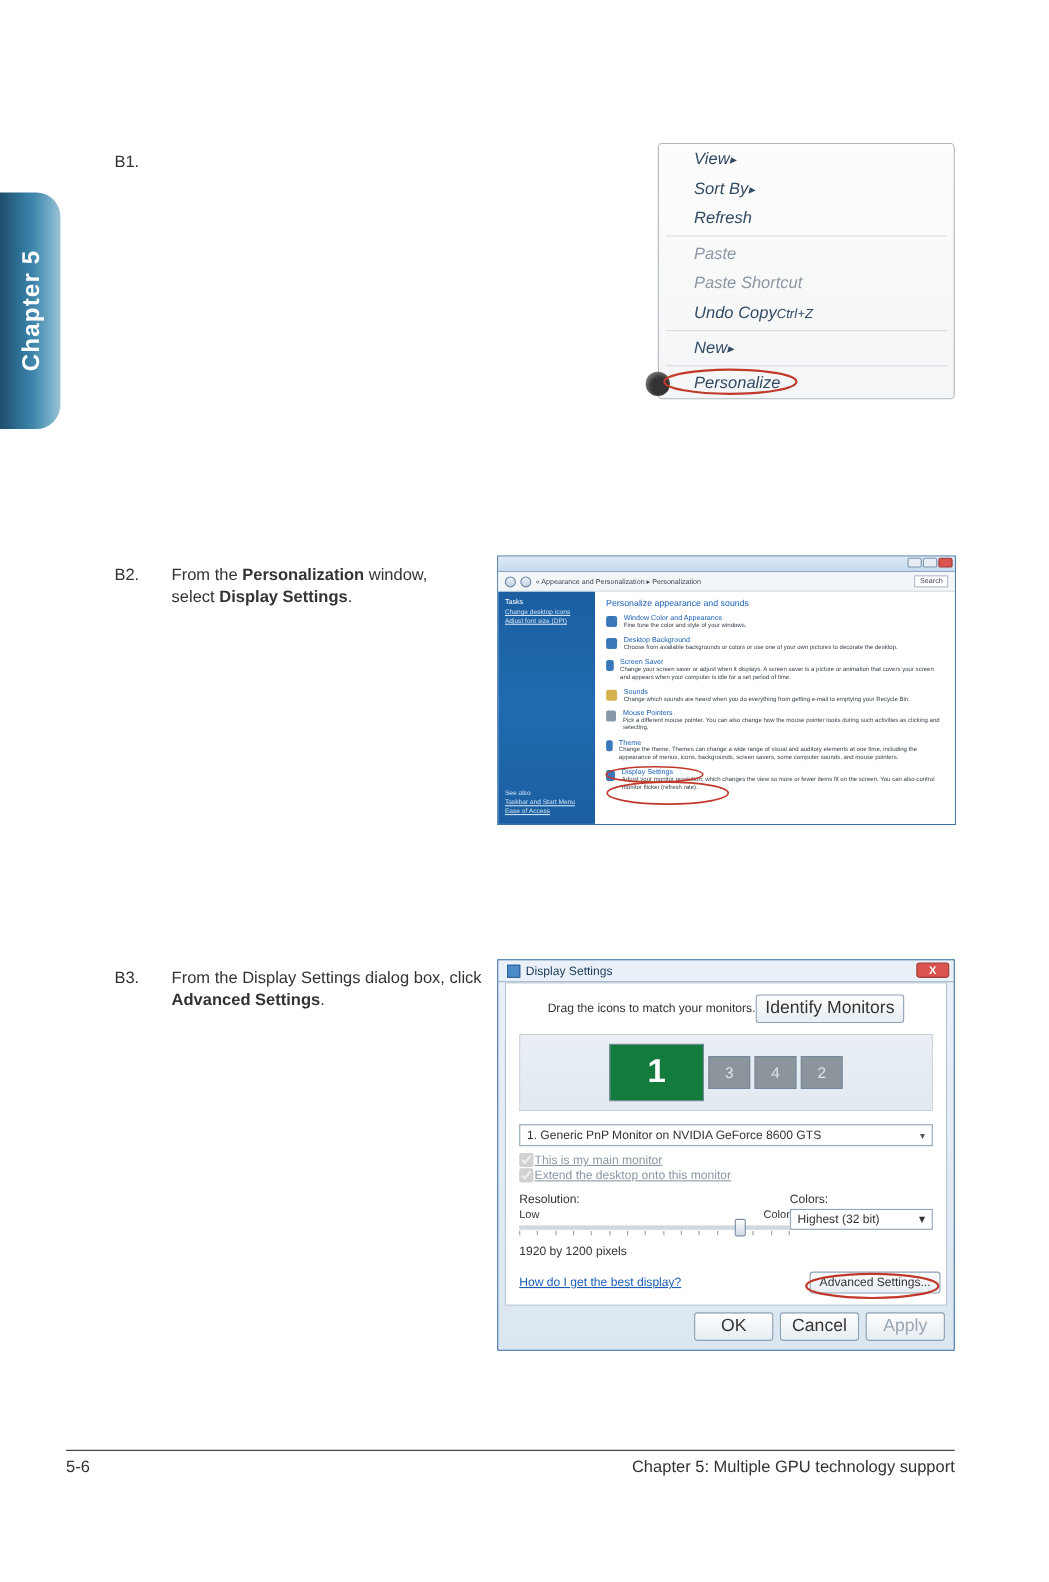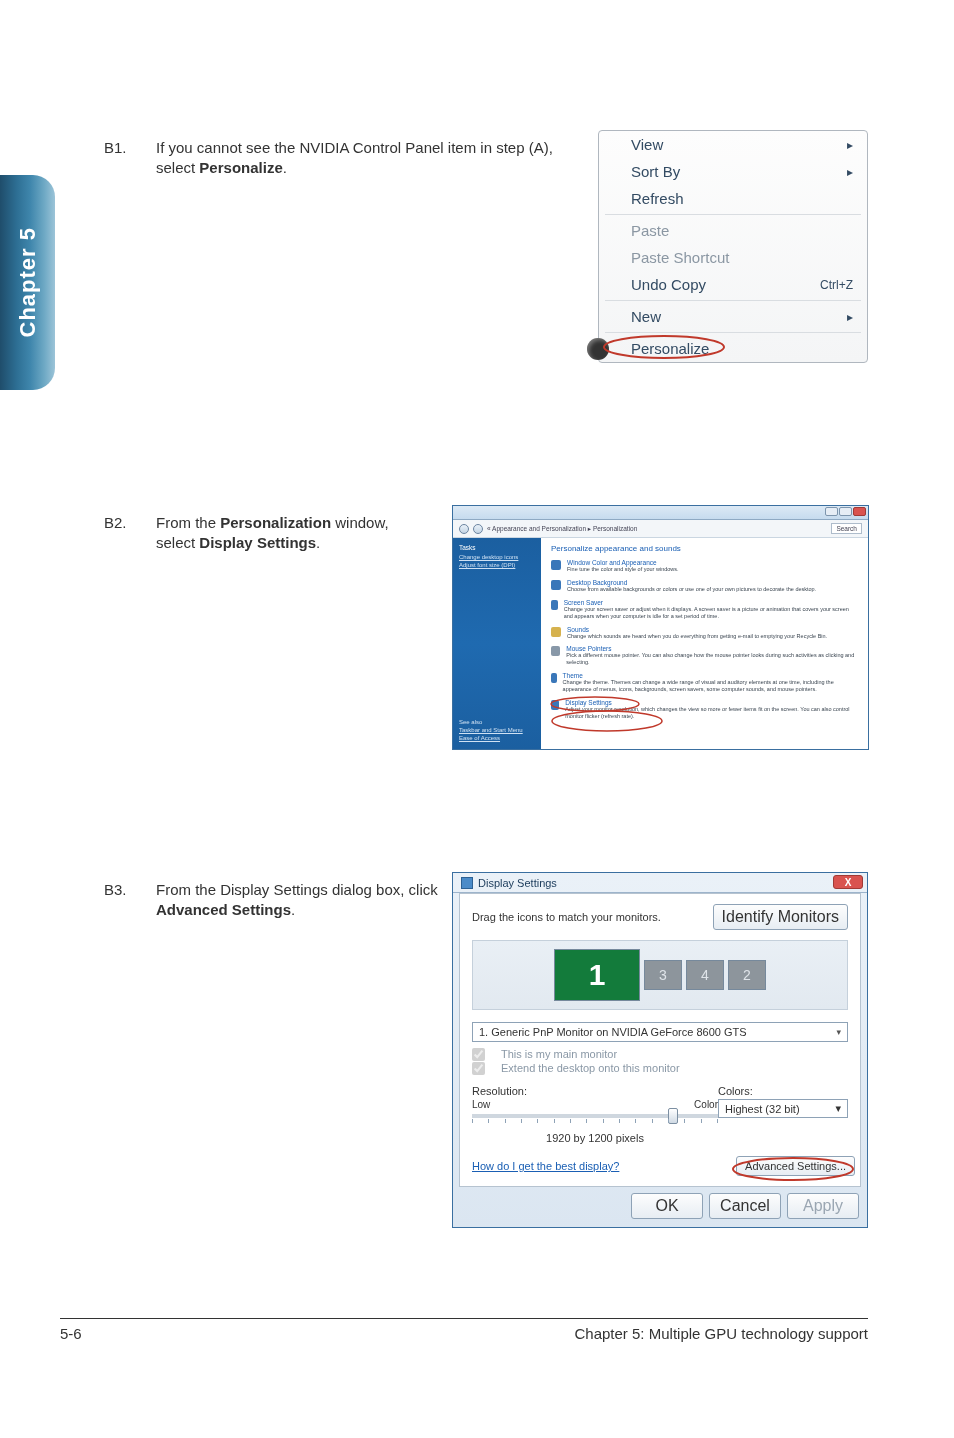--- a/index.html
+++ b/index.html
@@ -57,23 +57,23 @@
     width: 270px;
     background: linear-gradient(#fdfdfd, #f4f5f6);
     border: 1px solid #b0b7bf;
     border-radius: 4px;
     font-size: 15px;
   }
   .ctx-menu .sep { height: 1px; background: #d9dde1; margin: 2px 6px; }
   .ctx-item {
     display: flex;
     align-items: center;
-    justify-content: space-between;
     padding: 5px 14px 5px 32px;
     color: #334b63;
+    font-style: italic;
   }
   .ctx-item.disabled { color: #8b97a3; }
   .ctx-item .sub { color: #334b63; font-size: 12px; }
   .ctx-item.personalize {
     position: relative;
     padding-left: 32px;
   }
   .ctx-item.personalize svg.ring {
     position: absolute;
     left: -10px;
@@ -175,21 +175,21 @@
     padding: 2px 10px; font-size:11px;
   }
   .ds-panel {
     margin: 0 6px 6px;
     background:#fff;
     border:1px solid #b6c3d0;
     height: 294px;
     padding: 10px 12px;
     position:relative;
   }
-  .ds-panel .toprow { display:flex; align-items:center; justify-content:space-between; }
+  .ds-panel .toprow { display:flex; align-items:center; justify-content:center; }
   .wbtn {
     background: linear-gradient(#fdfdfd,#e7edf3);
     border:1px solid #8ea2b6; border-radius:3px;
     padding: 3px 8px; font-size:16px;
   }
   .mon-area {
     margin-top:10px; height:70px;
     background:linear-gradient(#e9eff5,#e2e9f0);
     border:1px solid #c5d0db;
     display:flex; align-items:center; justify-content:center; gap:4px;
@@ -197,31 +197,31 @@
   .mon { border:1px solid #76899c; display:flex; align-items:center; justify-content:center; color:#fff;}
   .mon.m1 { width:86px; height:52px; background:#137b3b; font-size:30px; font-weight:bold;}
   .mon.sm { width:38px; height:30px; background:#8d959c; font-size:14px; color:#dfe4e9;}
   .sel-row { margin-top:12px; }
   .sel {
     width:100%; border:1px solid #8ea2b6; background:#fff; padding:3px 6px; font-size:11px;
     display:flex; justify-content:space-between; align-items:center;
   }
   .sel .dd { font-size:9px; color:#555;}
   .chk-row { margin-top:6px; font-size:11px; color:#8a98a6; }
-  .chk-row label { display:flex; align-items:flex-start; gap:16px; margin:1px 0; }
+  .chk-row label { display:flex; align-items:flex-end; gap:1px; margin:1px 0;text-decoration:underline; }
   .chk-row input { accent-color:#8a98a6; }
   .res-row { margin-top:10px; display:flex; justify-content:space-between; font-size:11px;}
   .ctrl-row { display:flex; justify-content:space-between; align-items:flex-start; margin-top:2px;}
   .slider-wrap { width: 250px; font-size:10px;}
   .slider-track { height:4px; background:#cfd7df; position:relative; margin:4px 0;}
   .slider-track .ticks { position:absolute; bottom:-5px; left:0; width:100%; display:flex; justify-content:space-between;}
   .slider-track .ticks i { width:1px; height:4px; background:#8ea2b6; display:block;}
   .slider-thumb { position:absolute; right:40px; top:-6px; width:10px; height:16px; background:linear-gradient(#fff,#d0dae4); border:1px solid #7c8fa2; border-radius:2px;}
   .slider-wrap .lbls { display:flex; justify-content:space-between;}
-  .res-val { text-align:center; margin-top:14px; font-size:11px;}
+  .res-val { text-align:left; margin-top:14px; font-size:11px;}
   .colors-sel { width:130px; border:1px solid #8ea2b6; background:#fff; padding:2px 6px; display:flex; justify-content:space-between; align-items:center;}
   .link-help { position:absolute; left:12px; bottom:14px; color:#1a5fb4; text-decoration:underline; font-size:11px;}
   .adv-btn {
     position:absolute; right:5px; bottom:10px;
     background: linear-gradient(#fdfdfd,#e7edf3);
     border:1px solid #8ea2b6; border-radius:3px;
     padding: 3px 8px; font-size:11px;
   }
   svg.ring3 { position:absolute; pointer-events:none;}
 
@@ -243,23 +243,20 @@
 </style>
 </head>
 <body>
 
 <div class="side-tab">
   <span>Chapter 5</span>
 </div>
 
 <div class="step step-b1">
   <div class="step-num">B1.</div>
-  <div class="step-txt">
-    <span>If you cannot see the NVIDIA Control Panel item in step (A), select </span><span class="bold">Personalize</span><span>.</span>
-  </div>
 </div>
 
 <div class="ctx-menu">
   <div class="ctx-item">
     <span>View</span>
       <span class="sub">▸</span>
   </div>
   <div class="ctx-item">
     <span>Sort By</span>
       <span class="sub">▸</span>

